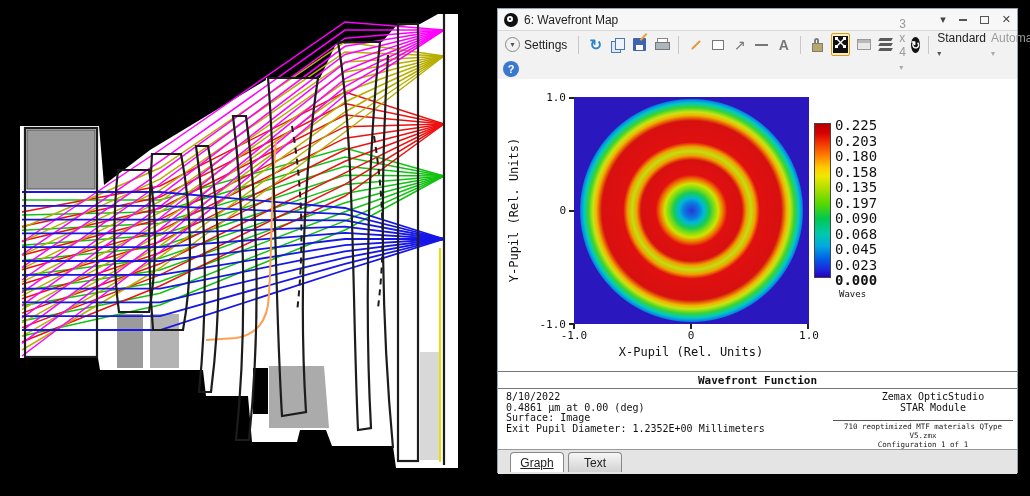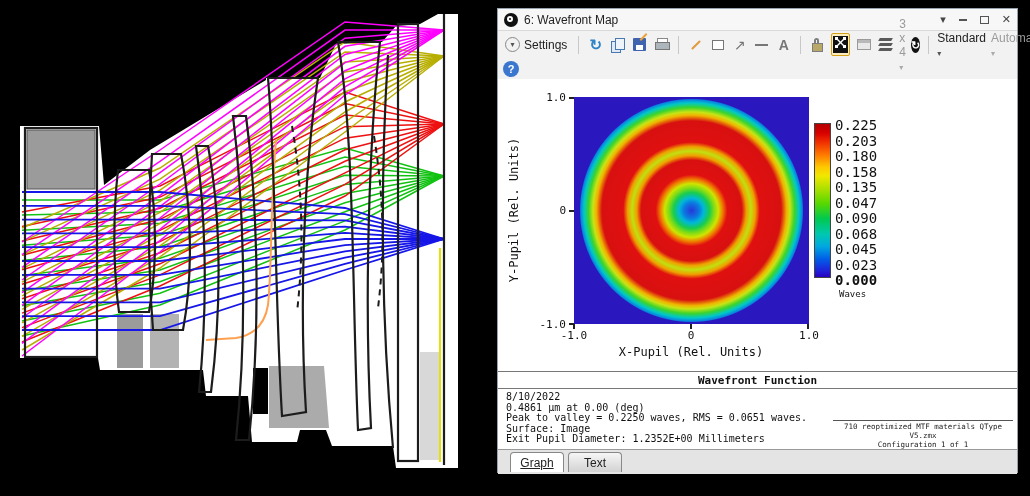--- a/index.html
+++ b/index.html
@@ -312,41 +312,44 @@
       <div class="axis-title" style="left:16px;top:131px;transform:translate(-50%,-50%) rotate(-90deg);">Y-Pupil (Rel. Units)</div>
       <div class="axis-title" style="left:193px;top:266px;transform:translateX(-50%);">X-Pupil (Rel. Units)</div>
 
       <div class="cbar"></div>
       <div class="cb-ticks" id="cb-ticks">
           <div class="cb-tick" style="top: 0px;">0.225</div>
           <div class="cb-tick" style="top: 15.5px;">0.203</div>
           <div class="cb-tick" style="top: 31px;">0.180</div>
           <div class="cb-tick" style="top: 46.5px;">0.158</div>
           <div class="cb-tick" style="top: 62px;">0.135</div>
-          <div class="cb-tick" style="top: 77.5px;">0.047</div>
+          <div class="cb-tick" style="top: 77.5px;">0.197</div>
           <div class="cb-tick" style="top: 93px;">0.090</div>
           <div class="cb-tick" style="top: 108.5px;">0.068</div>
           <div class="cb-tick" style="top: 124px;">0.045</div>
           <div class="cb-tick" style="top: 139.5px;">0.023</div>
           <div class="cb-tick" style="top: 155px; font-weight: bold;">0.000</div>
         </div>
       <div class="waves-label">Waves</div>
 
       <div class="sep-line" style="top:292px;"></div>
       <div class="wf-title">Wavefront Function</div>
       <div class="sep-line" style="top:309px;"></div>
 
       <div class="foot-left">
         <div>8/10/2022</div>
         <div>0.4861 µm at 0.00 (deg)</div>
-        <div>Peak to valley = 0.2250 waves, RMS = 0.0651 waves.</div>
         <div>Surface: Image</div>
         <div>Exit Pupil Diameter: 1.2352E+00 Millimeters</div>
       </div>
 
+      <div class="foot-right">
+        <div>Zemax OpticStudio</div>
+        <div>STAR Module</div>
+      </div>
 
       <div class="file-box">
         <div>710 reoptimized MTF materials QType V5.zmx</div>
         <div>Configuration 1 of 1</div>
       </div>
     </div>
 
     <div class="tabbar">
       <div class="tab active">Graph</div>
       <div class="tab inactive">Text</div>

